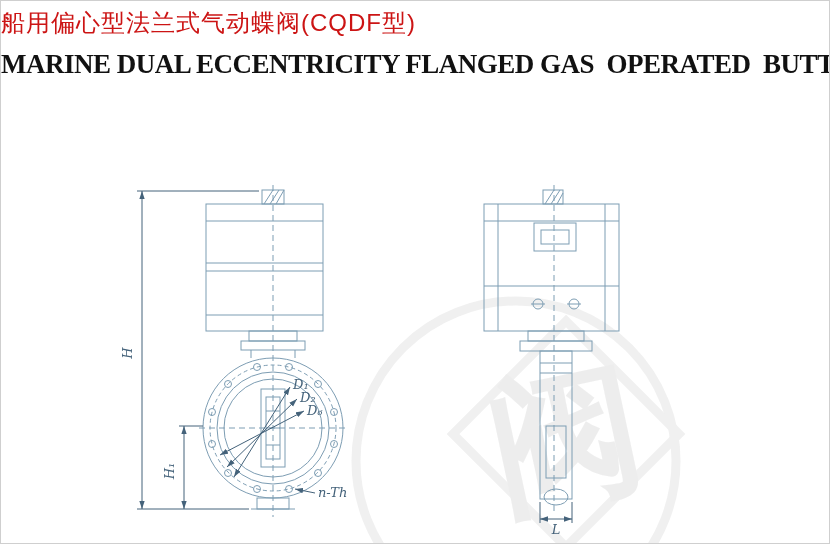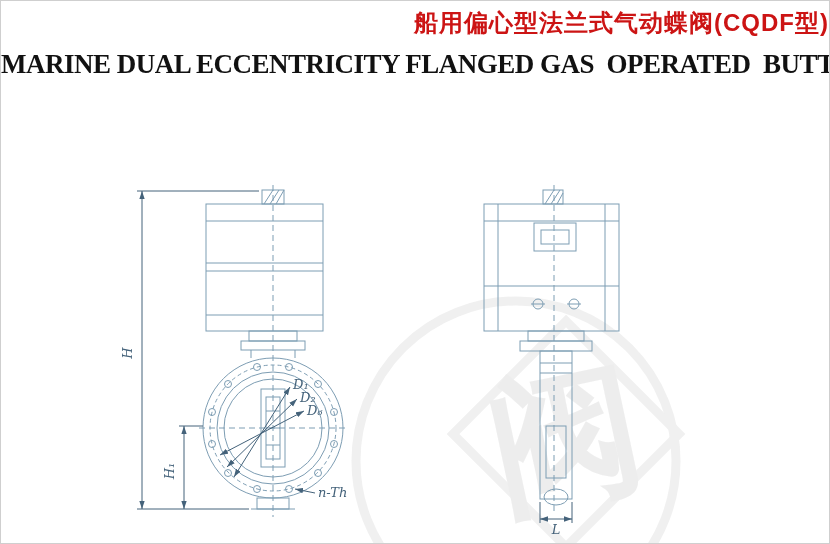--- a/index.html
+++ b/index.html
@@ -8,22 +8,22 @@
     --label-color:#44627a;
     --page-bg:#ffffff;
   }
   html,body{margin:0;padding:0;background:#f2f2f2;}
   .page{
     position:relative;width:830px;height:544px;background:var(--page-bg);
     border:1px solid #cfcfcf;box-sizing:border-box;overflow:hidden;
     font-family:"Liberation Serif",serif;
   }
   .title-cn{
-    position:absolute;top:6px;left:0;width:100%;text-align:right;
-    font-size:24px;font-weight:bold;color:var(--title-red);
+    position:absolute;top:6px;left:0;width:100%;text-align:left;
+    font-size:24px;font-weight:normal;color:var(--title-red);
     font-family:"Liberation Sans",sans-serif;letter-spacing:1px;white-space:pre;
   }
   .title-en{
     position:absolute;top:48px;left:0;width:100%;text-align:center;
     font-size:27px;font-weight:bold;color:#111;white-space:pre;
     font-family:"Liberation Serif",serif;letter-spacing:-0.5px;
   }
   svg.drawing{position:absolute;top:0;left:0;}
   .dwg{stroke:var(--stroke-color);fill:none;stroke-width:1;}
   .dash{stroke-dasharray:6 4;}

